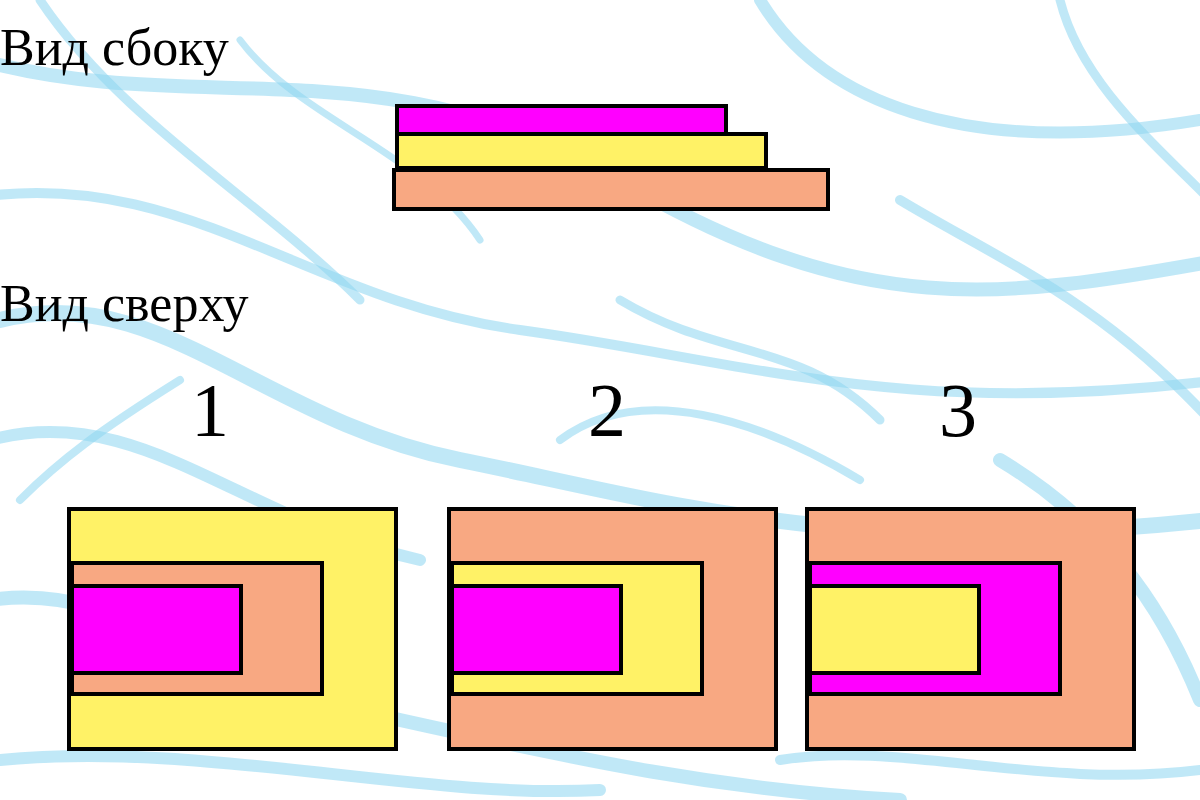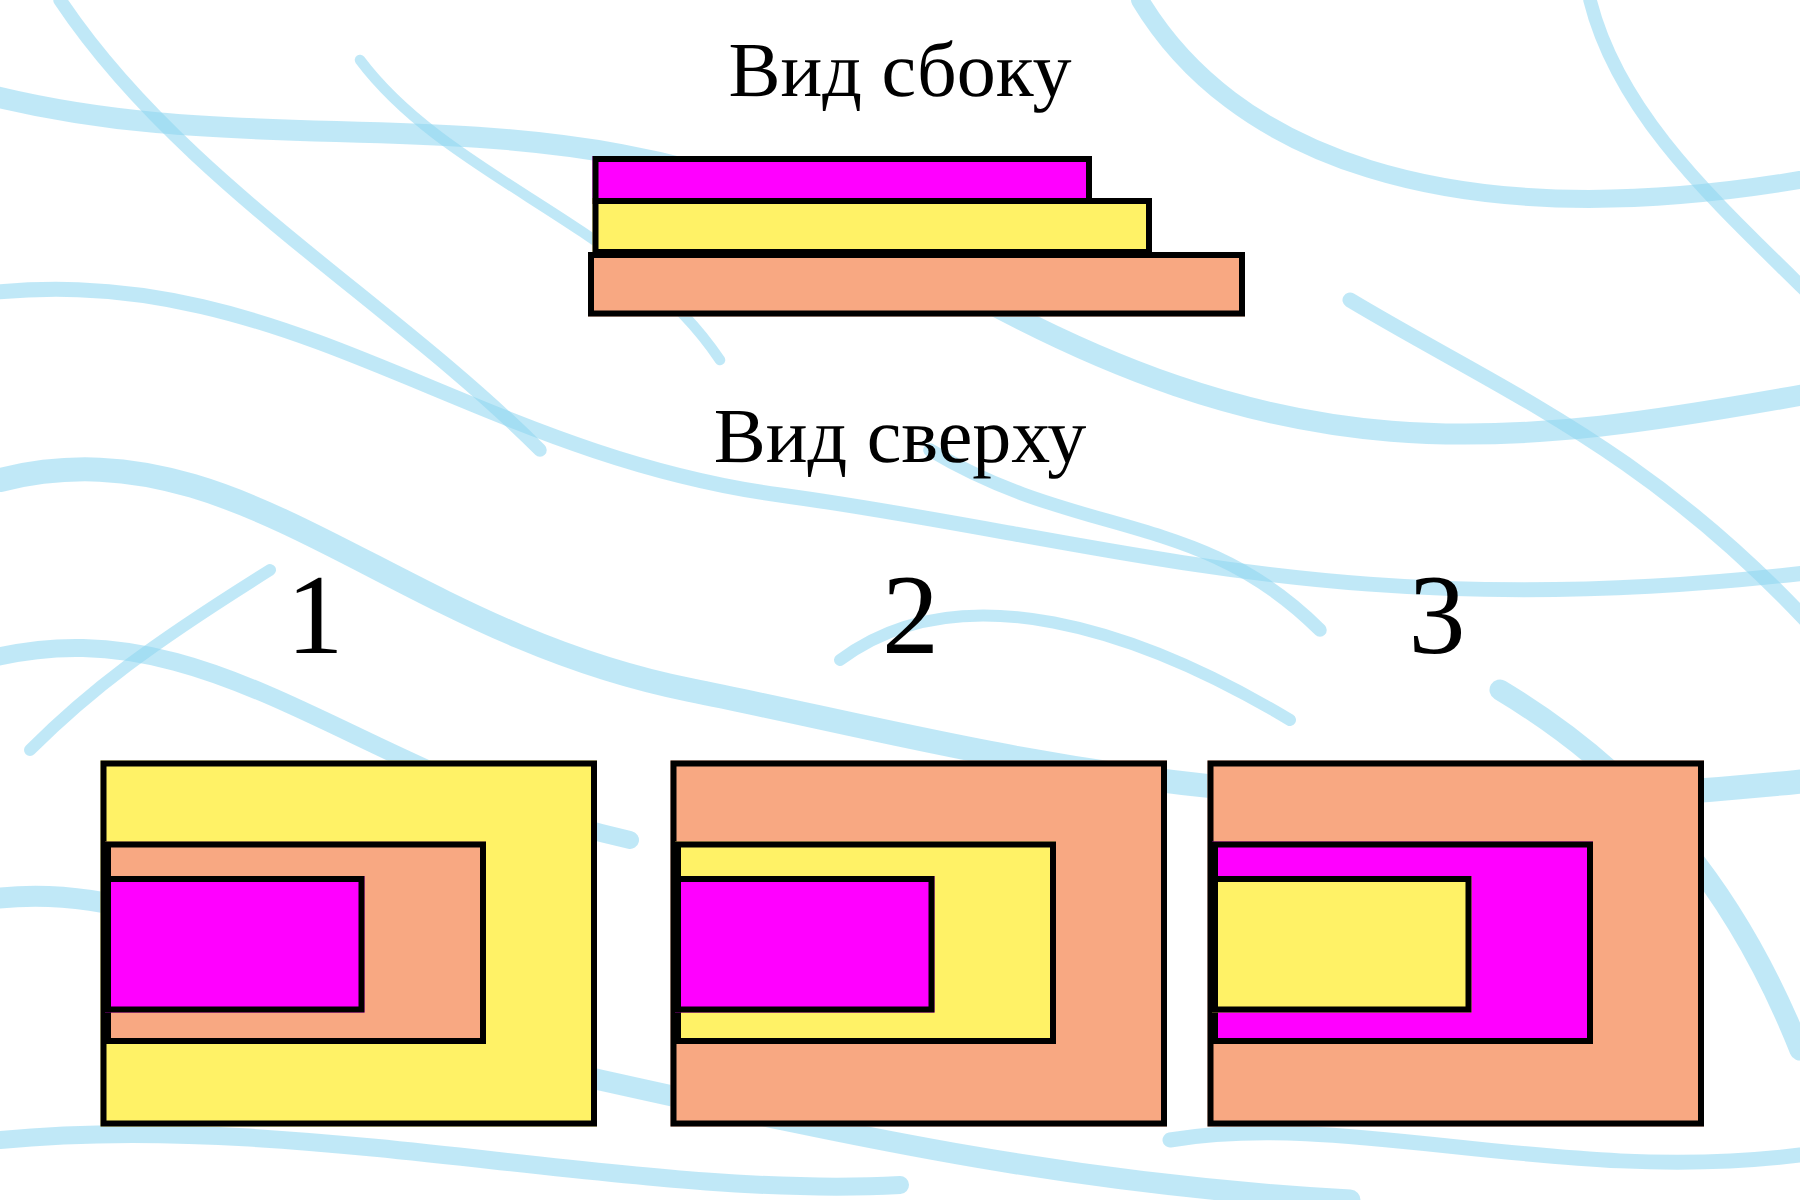--- a/index.html
+++ b/index.html
@@ -1,18 +1,18 @@
 <!DOCTYPE html>
 <html><head>
 <meta charset="utf-8">
 <style>
   html, body { margin:0; padding:0; }
   body { width:1200px; height:800px; position:relative; overflow:hidden; background:#ffffff; font-family:"Liberation Serif", serif; }
   #bg { position:absolute; left:0; top:0; width:1200px; height:800px; }
-  .title { position:absolute; left:0; width:1200px; text-align:center; font-size:52px; color:#000; line-height:1; }
+  .title { position:absolute; left:0; width:1200px; text-align:left; font-size:52px; color:#000; line-height:1; }
   .num { position:absolute; font-size:76px; color:#000; line-height:1; text-align:center; width:100px; }
   .box { position:absolute; box-sizing:border-box; border:4px solid #000; }
 </style>
 </head>
 <body>
 
 <svg id="bg" viewBox="0 0 1200 800" xmlns="http://www.w3.org/2000/svg">
   <g stroke="#8dd6f0" stroke-opacity="0.55" fill="none" stroke-linecap="round">
     <path d="M-20 60 C 200 120, 380 40, 620 180 S 1000 300, 1220 260" stroke-width="14"></path>
     <path d="M-40 200 C 180 160, 300 300, 520 330 S 900 420, 1220 380" stroke-width="10"></path>
@@ -34,21 +34,21 @@
 </svg>
 
 <div class="title" style="top:22px;">Вид сбоку</div>
 
 <div>
   <div class="box" style="left:395px; top:104px; width:333px; height:32px; background:#ff00ff;"></div>
   <div class="box" style="left:395px; top:132px; width:373px; height:38px; background:#fff266;"></div>
   <div class="box" style="left:392px; top:168px; width:438px; height:43px; background:#f8a882;"></div>
 </div>
 
-<div class="title" style="top:266px;">Вид сверху</div>
+<div class="title" style="top:278px;">Вид сверху</div>
 
 <div class="num" style="left:160px; top:372px;">1</div>
 <div class="num" style="left:557px; top:372px;">2</div>
 <div class="num" style="left:908px; top:372px;">3</div>
 
 <div>
   <div class="box" style="left:67px; top:507px; width:331px; height:244px; background:#fff266;"></div>
   <div class="box" style="left:70px; top:561px; width:254px; height:135px; background:#f8a882;"></div>
   <div class="box" style="left:70px; top:584px; width:173px; height:91px; background:#ff00ff;"></div>
 </div>

